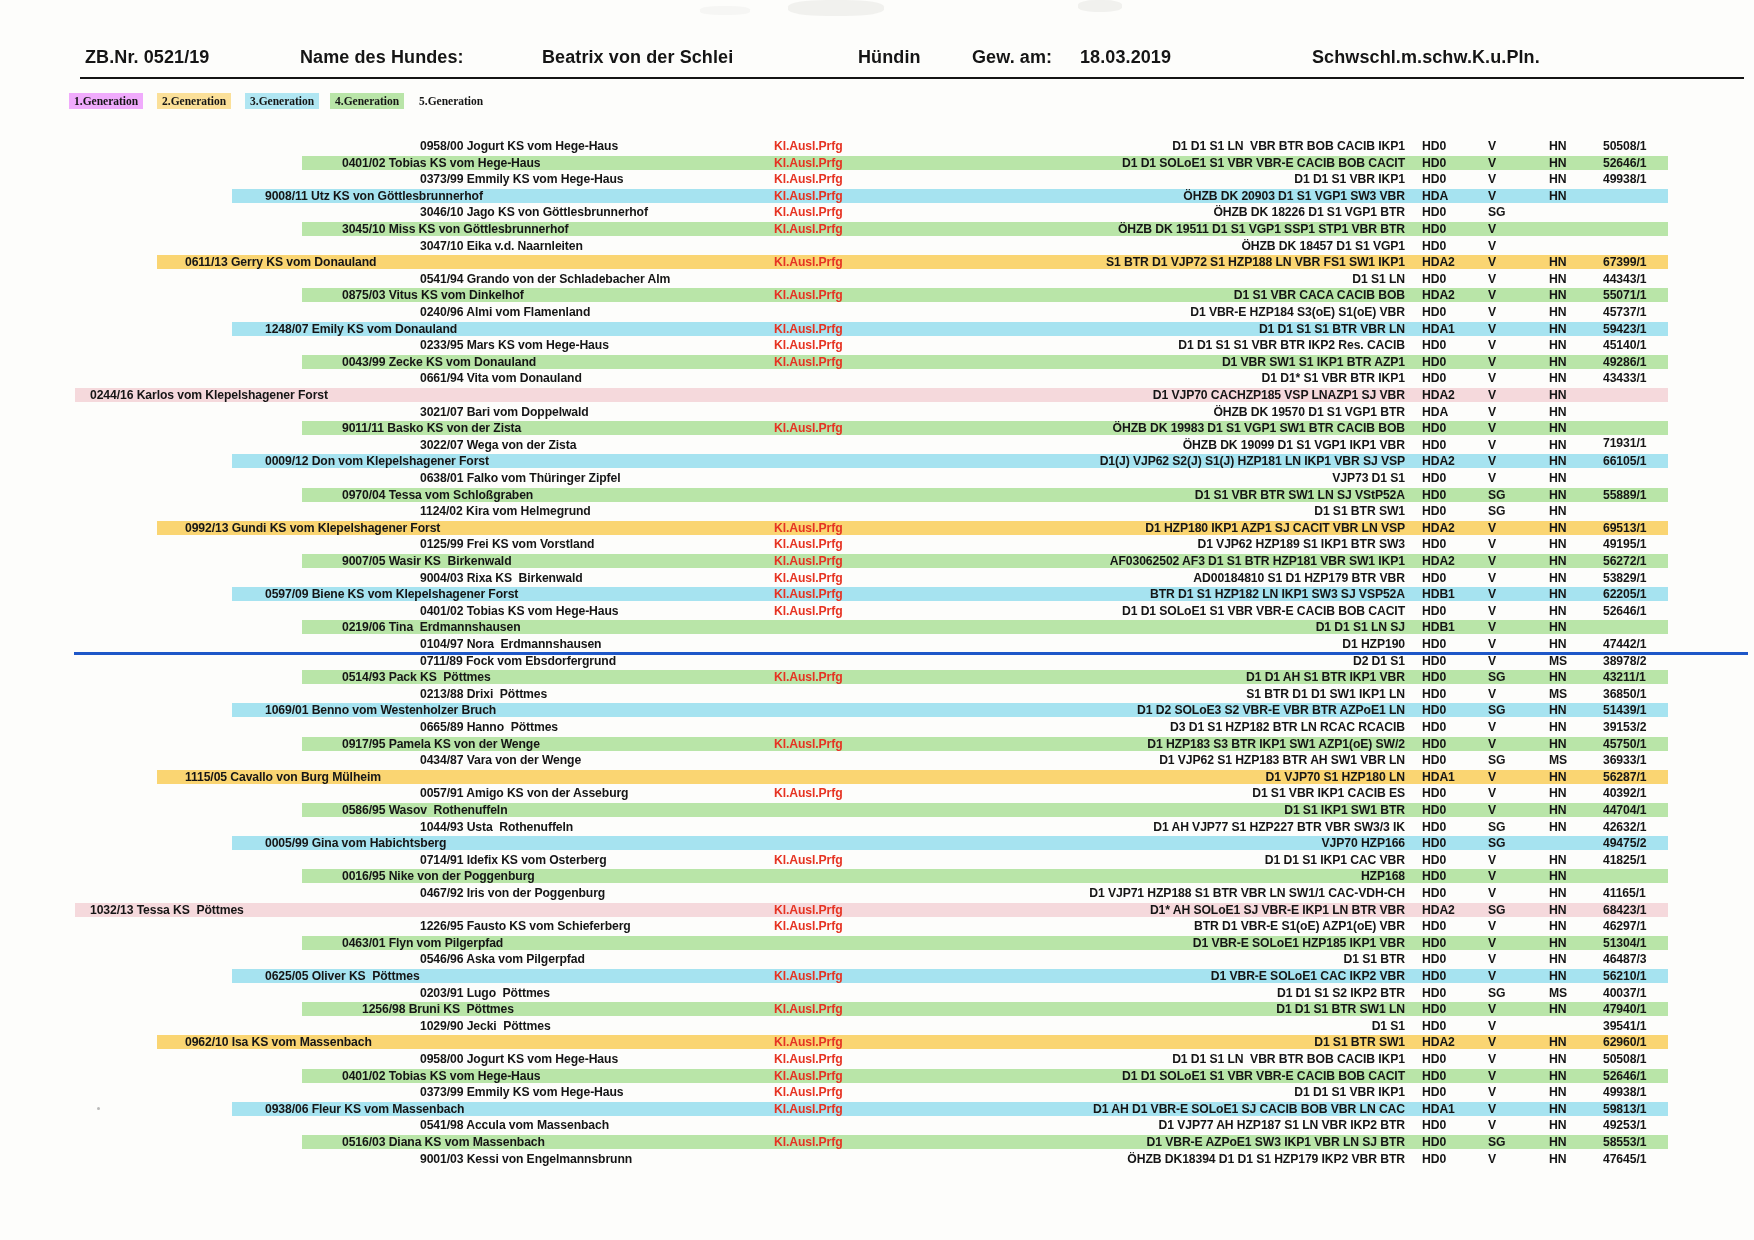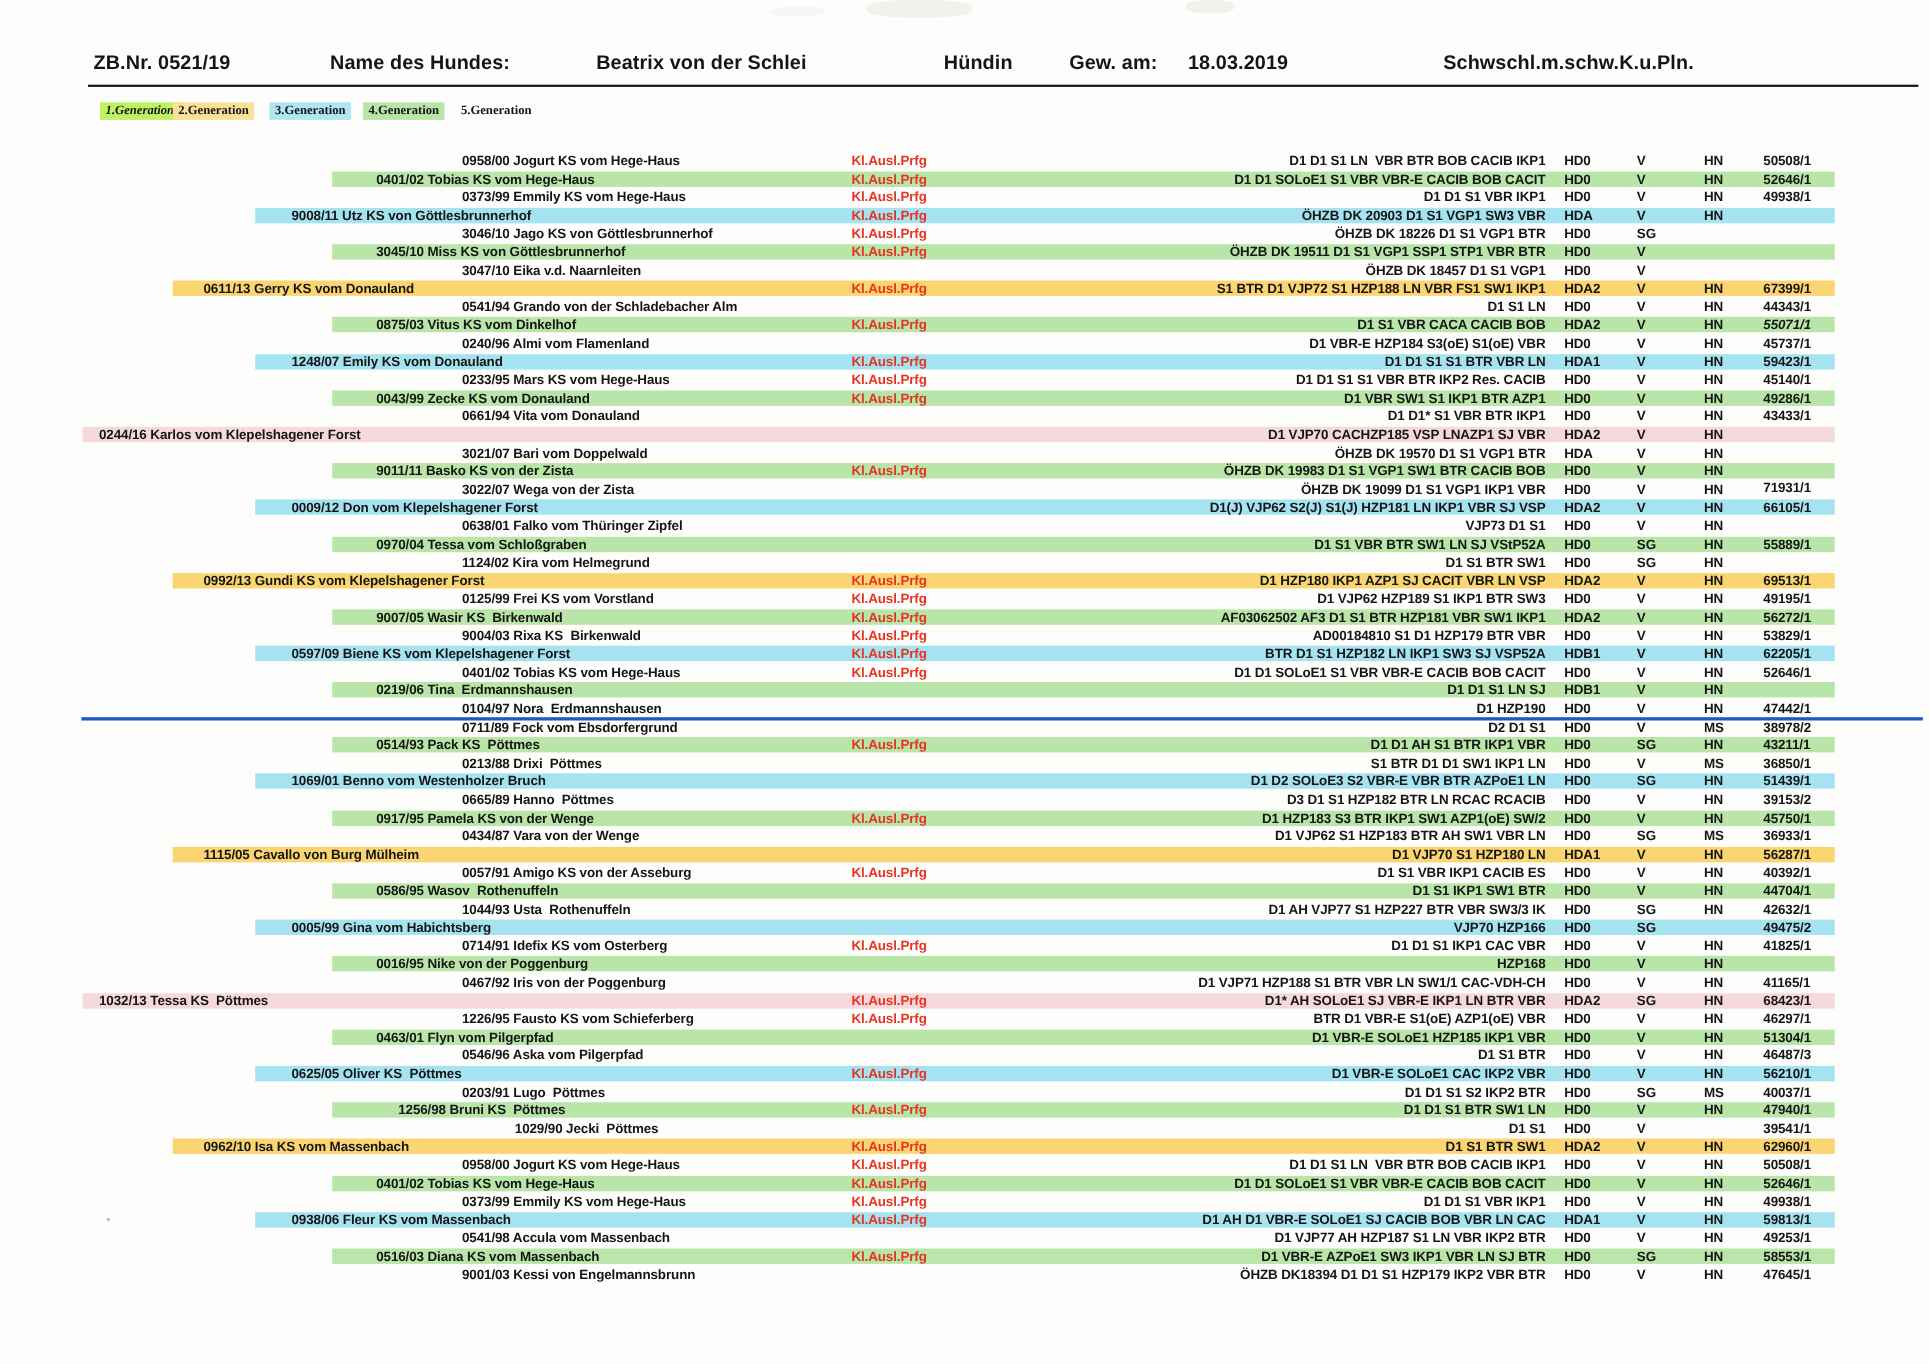--- a/index.html
+++ b/index.html
@@ -45,21 +45,21 @@
     <span style="left:300px">Name des Hundes:</span>
     <span style="left:542px">Beatrix von der Schlei</span>
     <span style="left:858px">Hündin</span>
     <span style="left:972px">Gew. am:</span>
     <span style="left:1080px">18.03.2019</span>
     <span style="left:1312px">Schwschl.m.schw.K.u.Pln.</span>
   </div>
   <div class="rule"></div>
 
   <div>
-    <span class="legend-item" id="lg0" style="left: 91px; background: #bef264; font-style: italic;">1.Generation</span>
+    <span class="legend-item" id="lg0" style="left: 69px; background: #f0abfc;">1.Generation</span>
     <span class="legend-item" id="lg1" style="left: 157px; background: rgb(251, 224, 153);">2.Generation</span>
     <span class="legend-item" id="lg2" style="left: 245px; background: rgb(176, 230, 242);">3.Generation</span>
     <span class="legend-item" id="lg3" style="left: 330px; background: rgb(185, 229, 168);">4.Generation</span>
     <span class="legend-item" id="lg4" style="left:414px">5.Generation</span>
   </div>
 
   <div id="rows">
       <div class="row" style="top: 139px;">
         <span style="left: 420px;">0958/00 Jogurt KS vom Hege-Haus</span>
         <span style="left: 774px; color: rgb(230, 51, 34);">Kl.Ausl.Prfg</span>
@@ -144,21 +144,21 @@
         <span style="left: 1603px;">44343/1</span>
       </div>
       <div class="row" style="top: 288.4px;">
         <div class="band" style="left: 302px; background: rgb(185, 229, 168);"></div>
         <span style="left: 342px;">0875/03 Vitus KS vom Dinkelhof</span>
         <span style="left: 774px; color: rgb(230, 51, 34);">Kl.Ausl.Prfg</span>
         <span class="ach">D1 S1 VBR CACA CACIB BOB</span>
         <span style="left: 1422px;">HDA2</span>
         <span style="left: 1488px;">V</span>
         <span style="left: 1549px;">HN</span>
-        <span style="left: 1603px; font-style: italic;">55071/1</span>
+        <span style="left: 1603px;">55071/1</span>
       </div>
       <div class="row" style="top: 305px;">
         <span style="left: 420px;">0240/96 Almi vom Flamenland</span>
         <span class="ach">D1 VBR-E HZP184 S3(oE) S1(oE) VBR</span>
         <span style="left: 1422px;">HD0</span>
         <span style="left: 1488px;">V</span>
         <span style="left: 1549px;">HN</span>
         <span style="left: 1603px;">45737/1</span>
       </div>
       <div class="row" style="top: 321.6px;">
@@ -530,21 +530,21 @@
         <div class="band" style="left: 302px; background: rgb(185, 229, 168);"></div>
         <span style="left: 342px; margin-left: 20px;">1256/98 Bruni KS  Pöttmes</span>
         <span style="left: 774px; color: rgb(230, 51, 34);">Kl.Ausl.Prfg</span>
         <span class="ach">D1 D1 S1 BTR SW1 LN</span>
         <span style="left: 1422px;">HD0</span>
         <span style="left: 1488px;">V</span>
         <span style="left: 1549px;">HN</span>
         <span style="left: 1603px;">47940/1</span>
       </div>
       <div class="row" style="top: 1018.8px;">
-        <span style="left: 420px; margin-left: 48px;">1029/90 Jecki  Pöttmes</span>
+        <span style="left: 420px;">1029/90 Jecki  Pöttmes</span>
         <span class="ach">D1 S1</span>
         <span style="left: 1422px;">HD0</span>
         <span style="left: 1488px;">V</span>
         <span style="left: 1549px;"></span>
         <span style="left: 1603px;">39541/1</span>
       </div>
       <div class="row" style="top: 1035.4px;">
         <div class="band" style="left: 157px; background: rgb(250, 213, 114);"></div>
         <span style="left: 185px;">0962/10 Isa KS vom Massenbach</span>
         <span style="left: 774px; color: rgb(230, 51, 34);">Kl.Ausl.Prfg</span>

